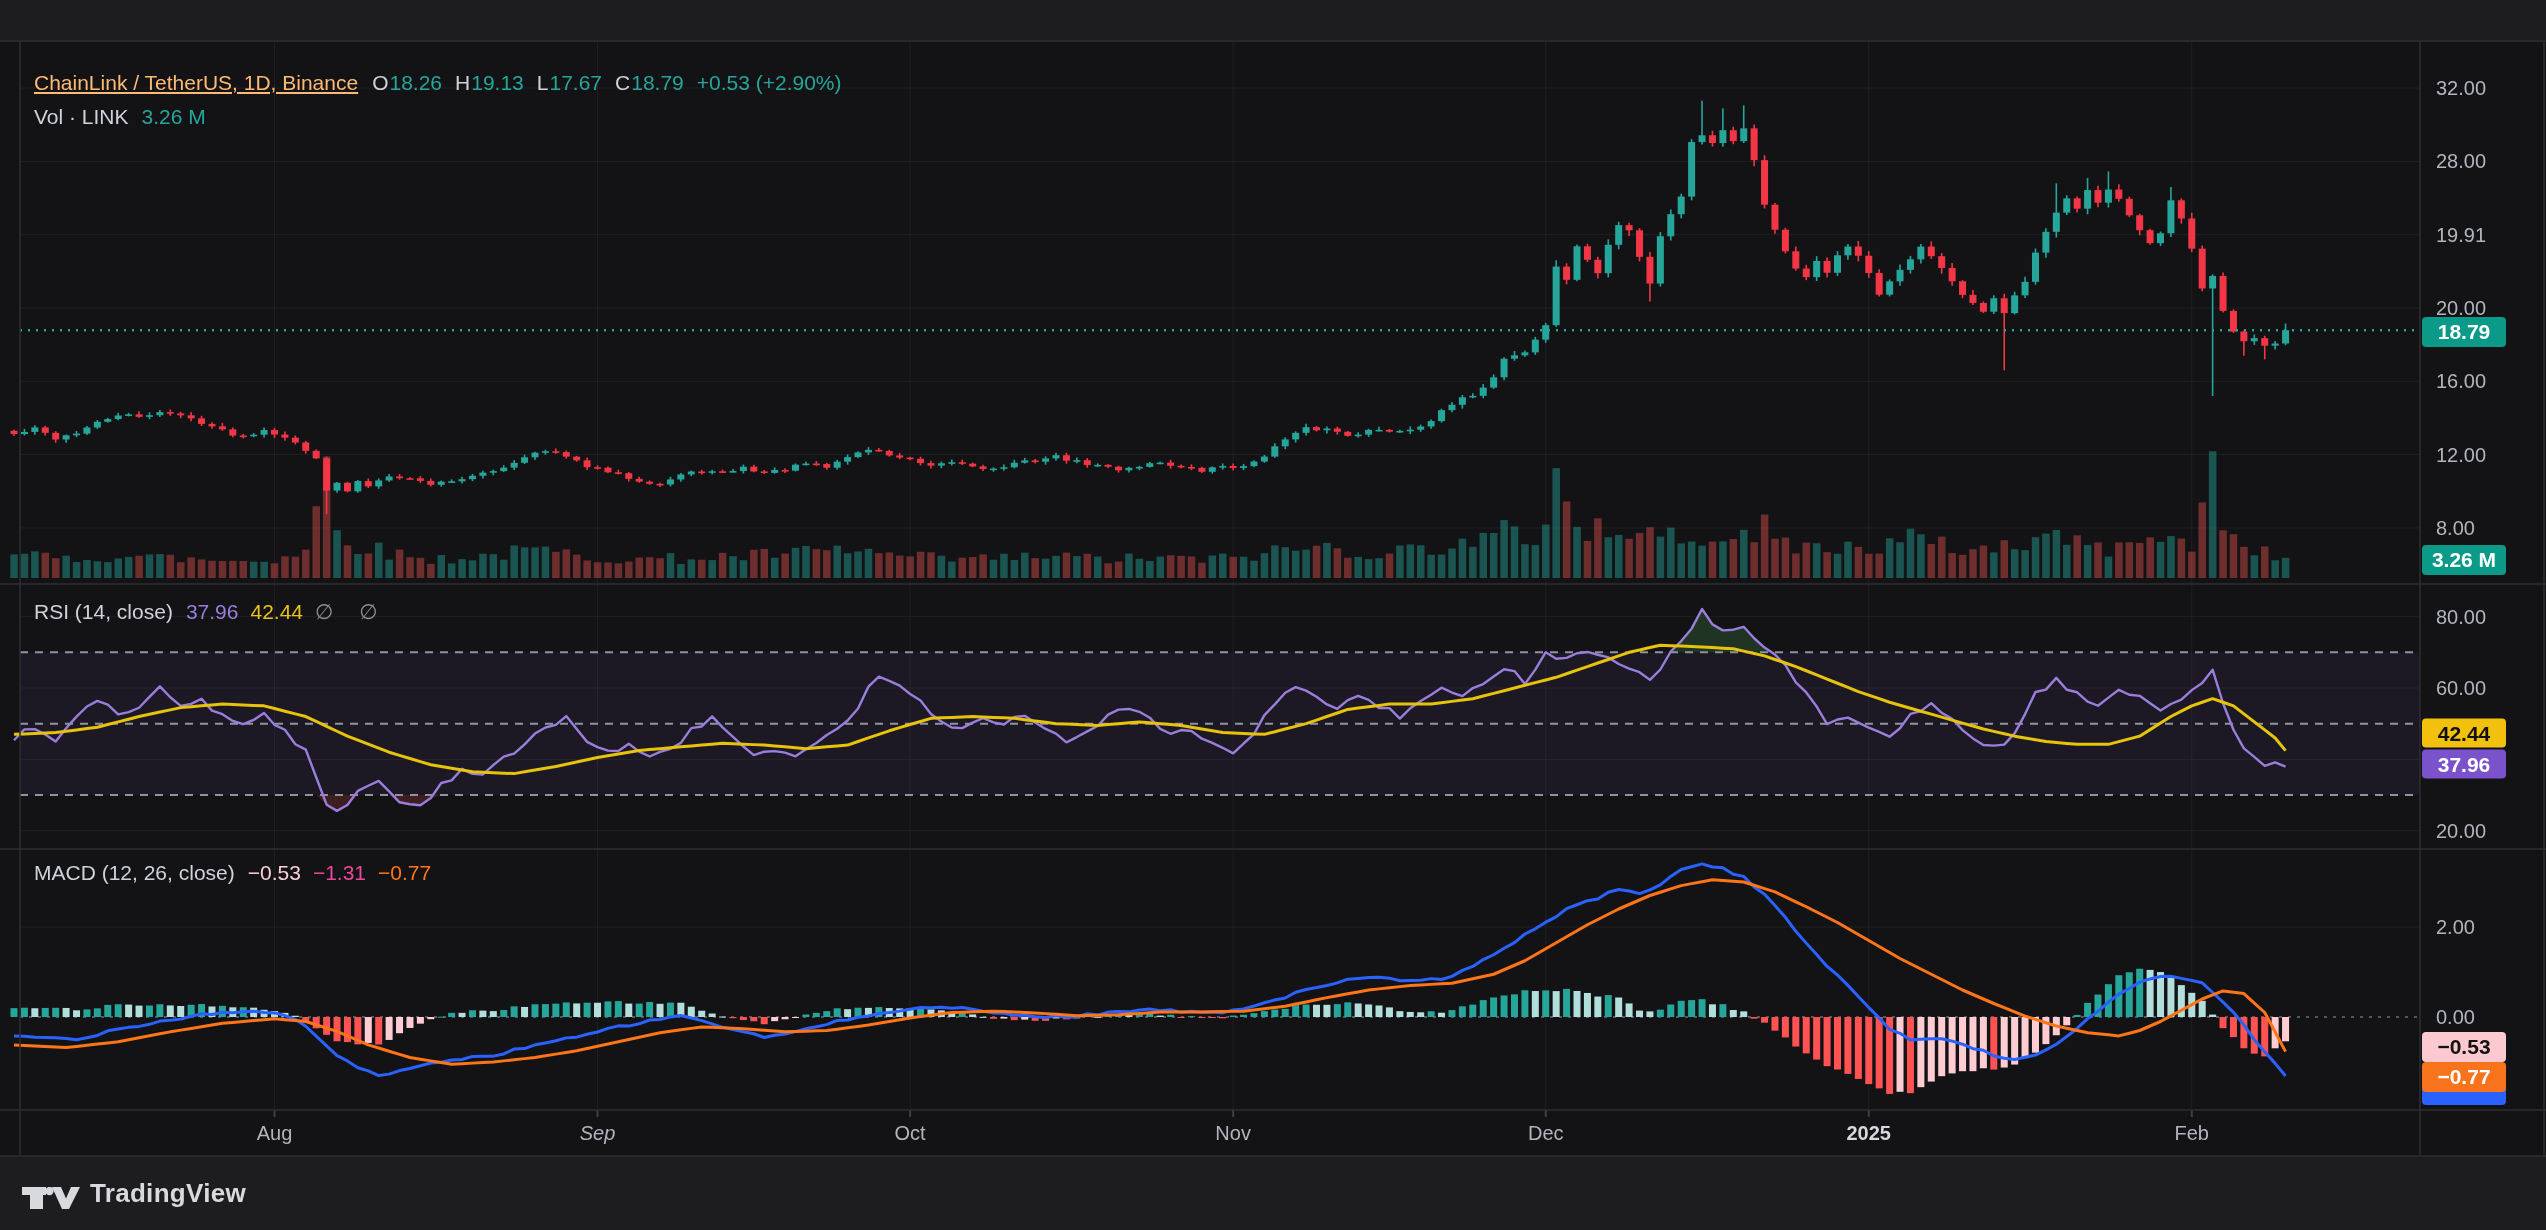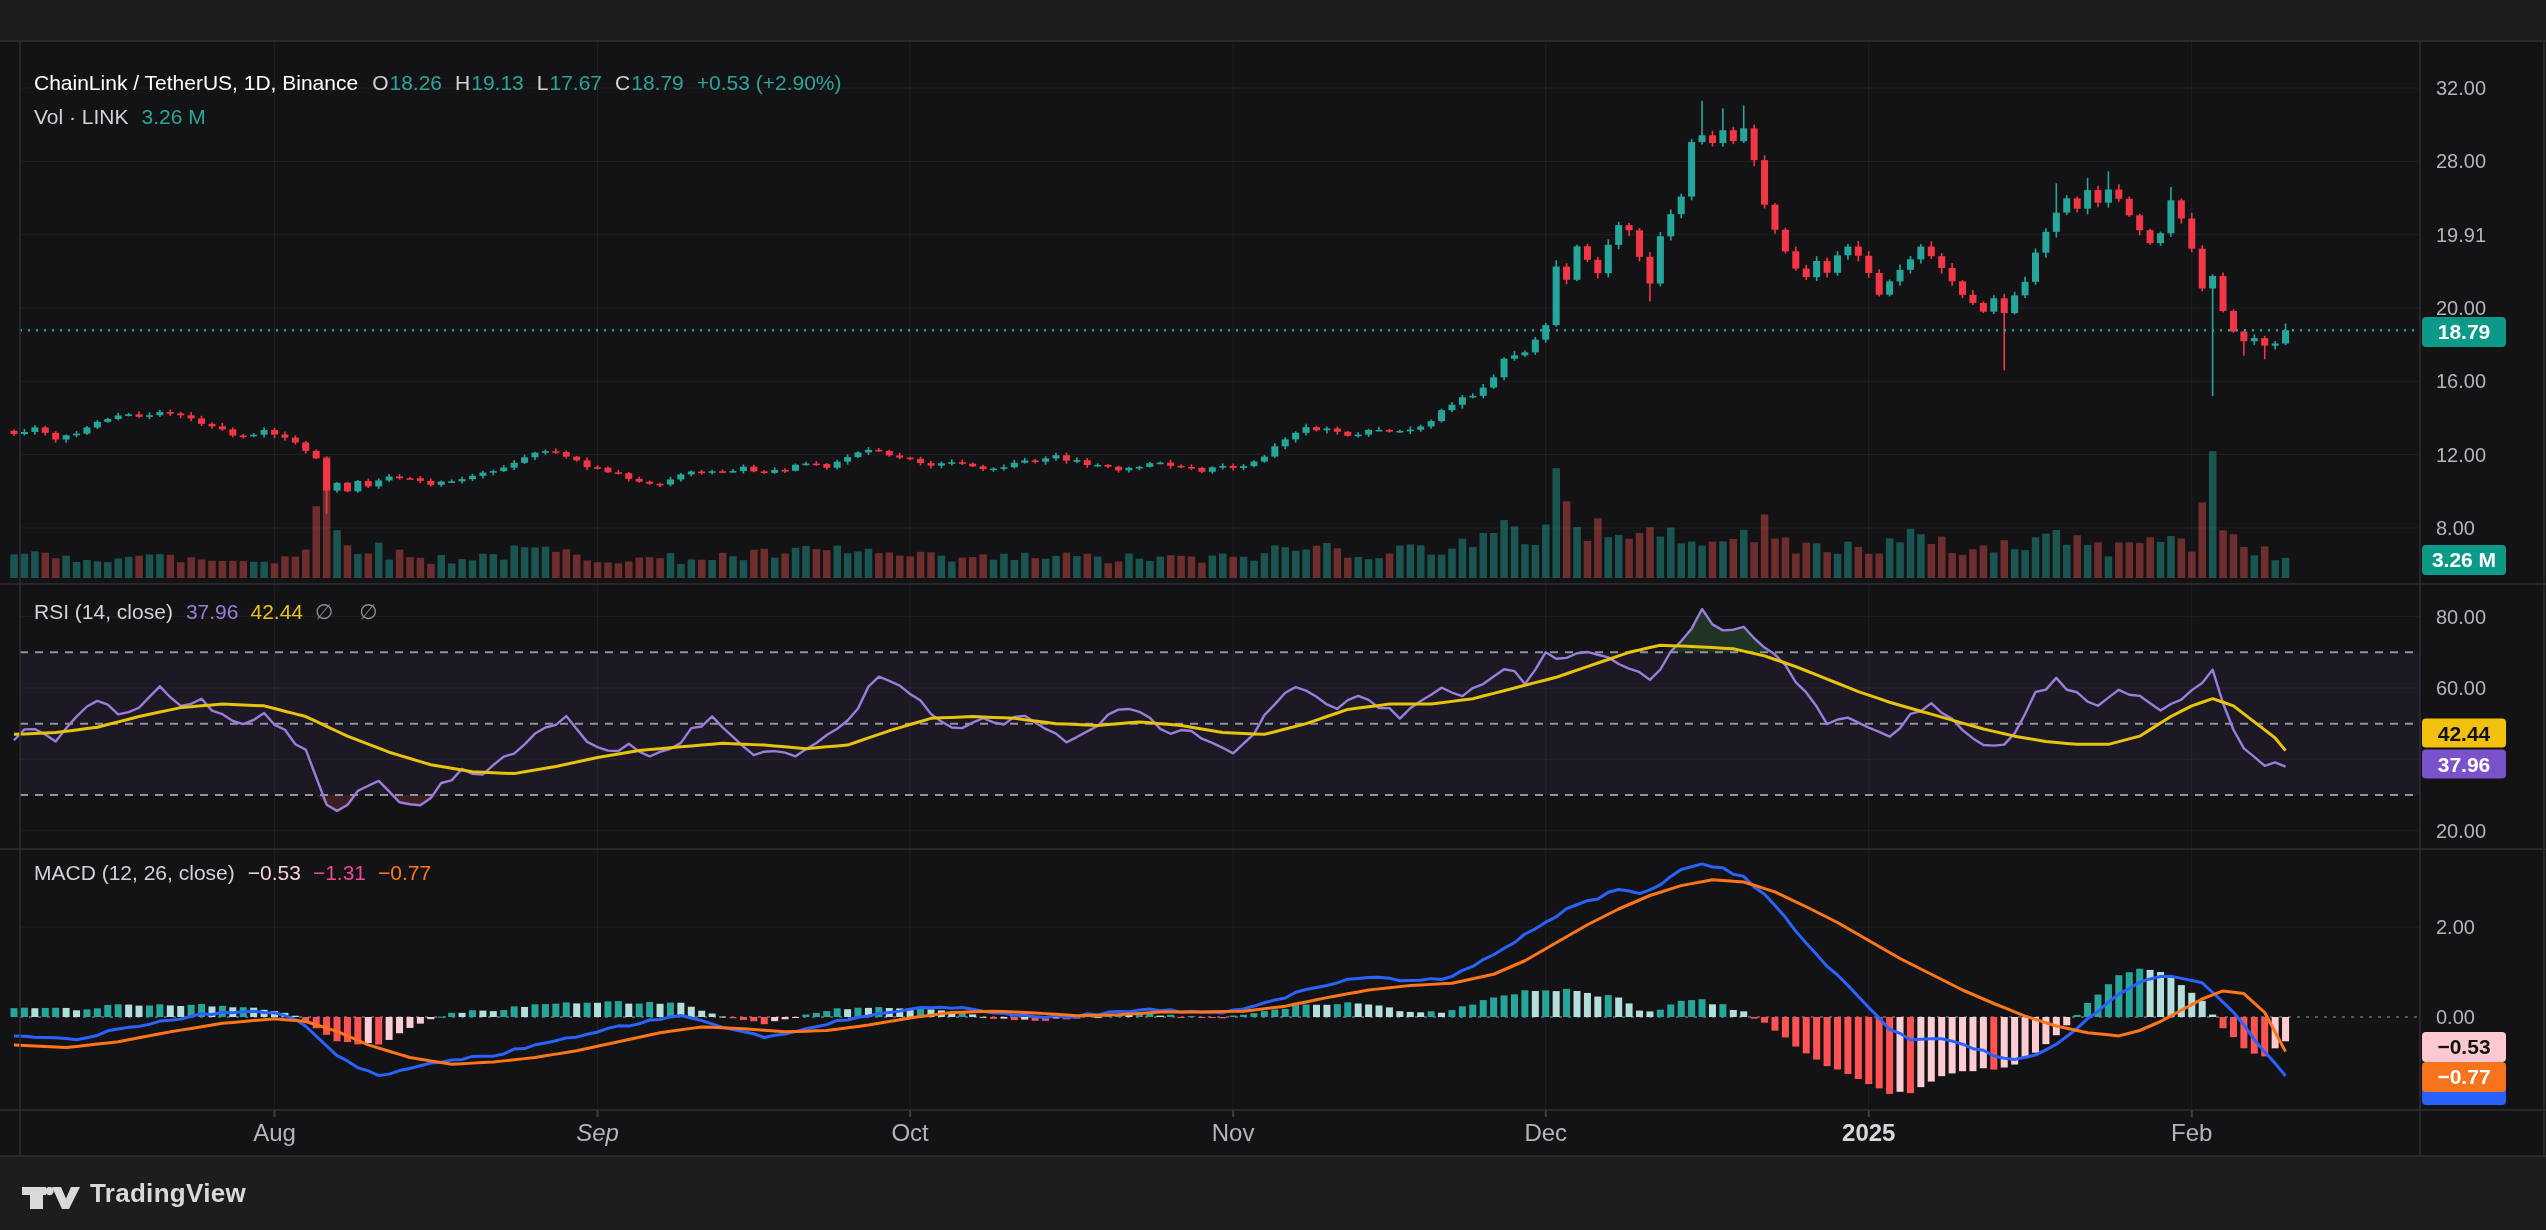--- a/index.html
+++ b/index.html
@@ -6,34 +6,34 @@
   html,body { background:#1d1d20; }
   body { font-family:"Liberation Sans", sans-serif; }
   #stage { position:relative; width:2546px; height:1230px; background:#1d1d20; overflow:hidden; }
   #chart-bg { position:absolute; left:0; top:41px; width:2546px; height:1115px; background:#131316; }
   #plot-svg { position:absolute; left:0; top:0; }
   .topbar { position:absolute; left:0; top:0; width:2546px; height:41px; display:flex; align-items:center; padding-left:14px; }
   .topbar span { color:#d5d7db; font-size:21px; letter-spacing:0.2px; }
   .overlay { position:absolute; left:0; top:0; width:2546px; height:1230px; pointer-events:none; }
   .legend { position:absolute; left:34px; white-space:nowrap; font-size:21px; color:#d1d4dc; }
   .legend span { margin-right:6px; }
-  .lg-title { color:#ffffff; margin-right:14px !important; }
+  .lg-title { color:#fdba74; margin-right:14px !important;text-decoration:underline; }
   .lg-letter { color:#cfd2d8; margin-right:1px !important; }
   .lg-val { color:#26a69a; margin-right:13px !important; }
   .lg-change { color:#26a69a; }
   .lg-gray { color:#cfd2d8; margin-right:13px !important; }
   .lg-purple { color:#9b7ddb; margin-right:12px !important; }
   .lg-yellow { color:#e8c318; margin-right:12px !important; }
   .lg-empty { color:#8b8e98; letter-spacing:10px; }
   .lg-pink { color:#fad1d6; margin-right:12px !important; }
   .lg-blue { color:#ec4899; margin-right:12px !important; }
   .lg-orange { color:#ff7518; }
   .axis-label { position:absolute; left:2436px; transform:translateY(-50%); color:#b2b5be; font-size:20px; }
   .badge { position:absolute; left:2422px; width:84px; height:30px; border-radius:4px; display:flex; align-items:center; justify-content:center; transform:translateY(-50%); font-size:21px; font-weight:700; color:#fff; }
-  .month-label { position:absolute; transform:translate(-50%,-50%); color:#b2b5be; font-size:24px; }
+  .month-label { position:absolute; transform:translate(-50%,-50%); color:#b2b5be; font-size:20px; }
   .month-label.year { color:#d6d8dd; font-weight:700; }
   .bottombar { position:absolute; left:0; top:1157px; width:2546px; height:73px; display:flex; align-items:center; padding-left:22px; }
   .logo { display:flex; align-items:flex-end; gap:10px; pointer-events:auto; }
   .logo-text { color:#d8d9dd; font-size:26px; font-weight:700; letter-spacing:0.3px; }
   .axis-hit { position:absolute; }
 </style>
 </head>
 <body>
 
 <div id="stage">

